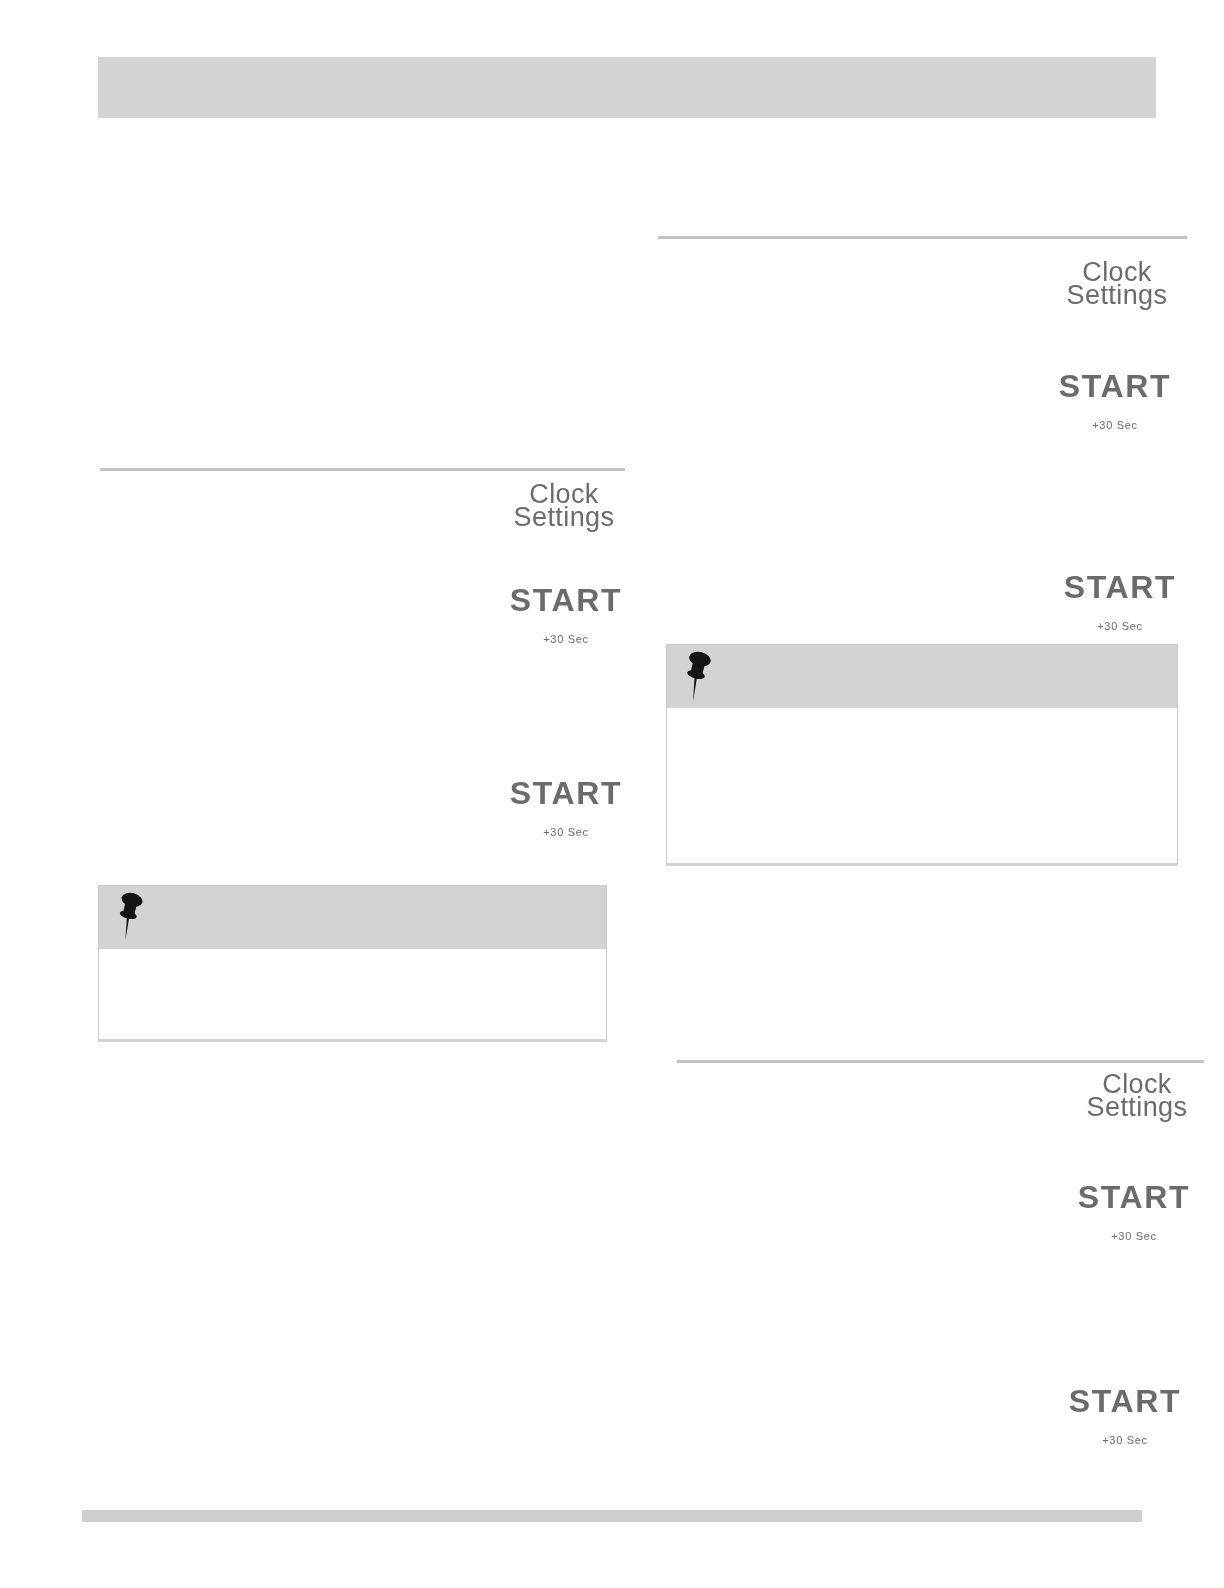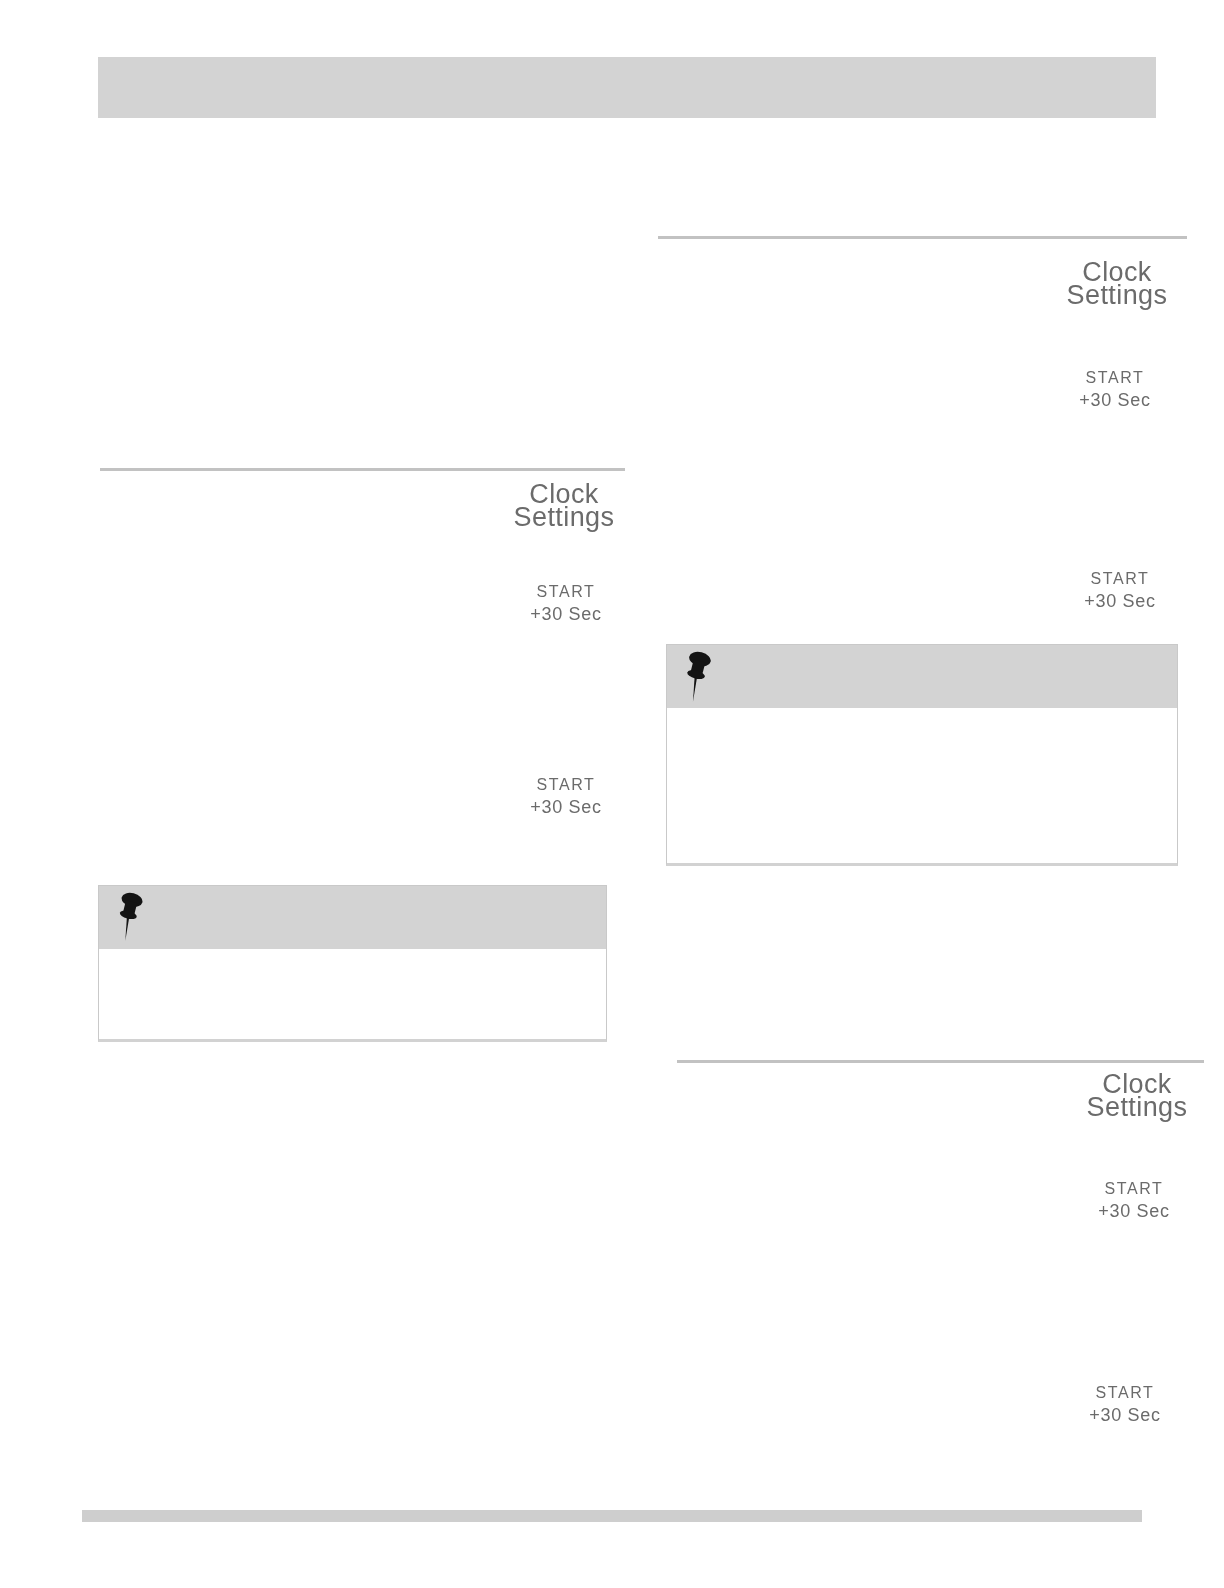--- a/index.html
+++ b/index.html
@@ -19,22 +19,22 @@
 
   
   .cs {transform:translateX(-50%); text-align:center; color:var(--text);
        font-size:27px; line-height:23px; letter-spacing:0.4px;}
   #cs-left {left:564px;  top:483px;}
   #cs-r1   {left:1117px; top:261px;}
   #cs-r2   {left:1137px; top:1073px;}
 
   
   .start {transform:translateX(-50%); text-align:center; color:var(--text);}
-  .start .lbl {font-size:16px; font-weight:normal; letter-spacing:1.6px; line-height:1;}
-  .start .sub {font-size:18px; letter-spacing:0.7px; margin-top:5px; line-height:1;}
+  .start .lbl {font-size:32px; font-weight:bold; letter-spacing:1.6px; line-height:1;}
+  .start .sub {font-size:11px; letter-spacing:0.7px; margin-top:18px; line-height:1;}
   #start-l1 {left:566px;  top:584px;}
   #start-l2 {left:566px;  top:777px;}
   #start-r1 {left:1115px; top:370px;}
   #start-r2 {left:1120px; top:571px;}
   #start-r3 {left:1134px; top:1181px;}
   #start-r4 {left:1125px; top:1385px;}
 
   
   .note {background:#ffffff; border:1px solid var(--note-border);
          border-bottom:3px solid var(--note-bottom); box-sizing:border-box;}

